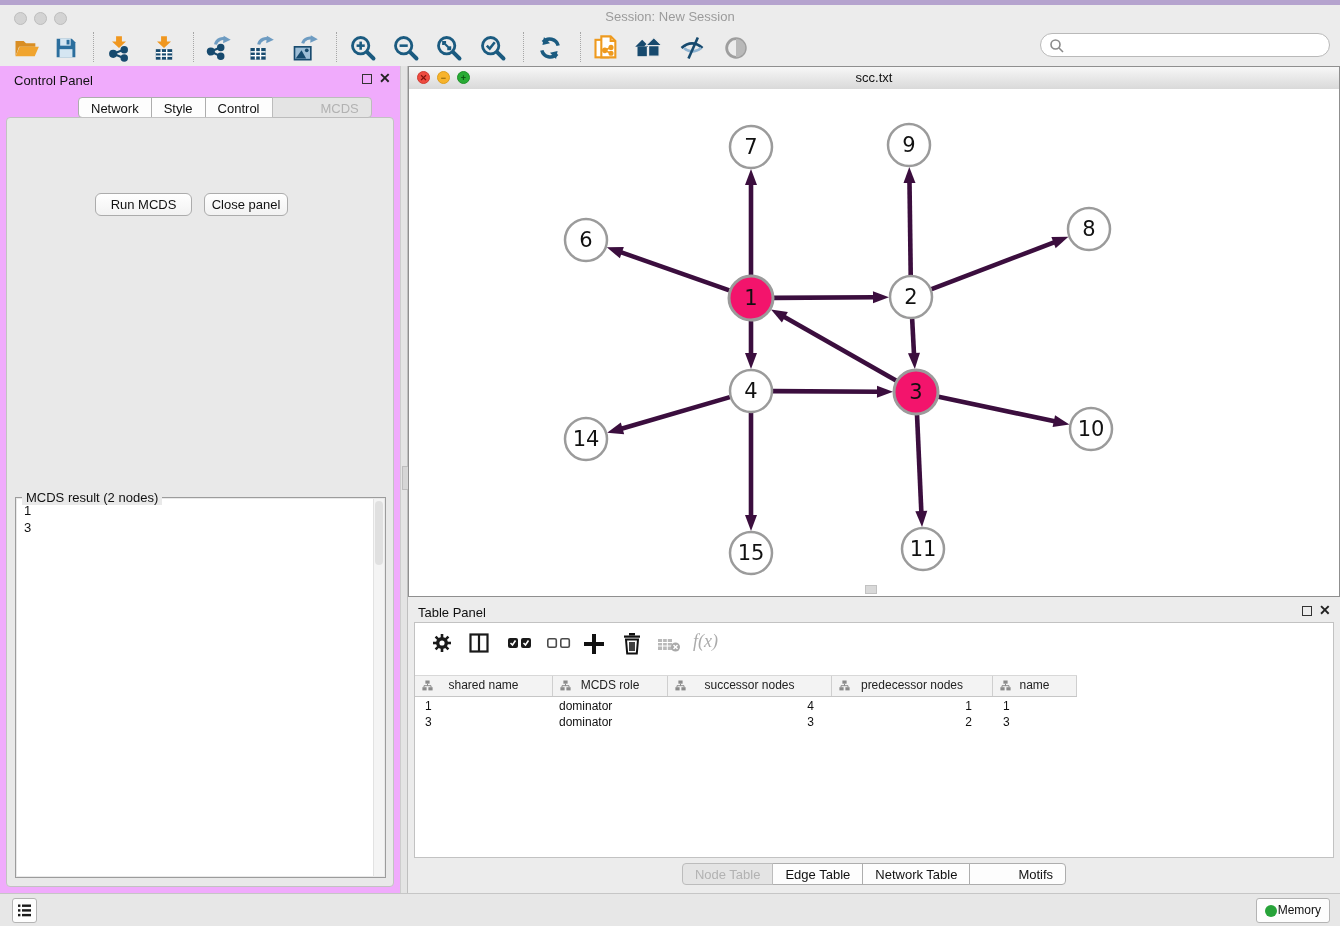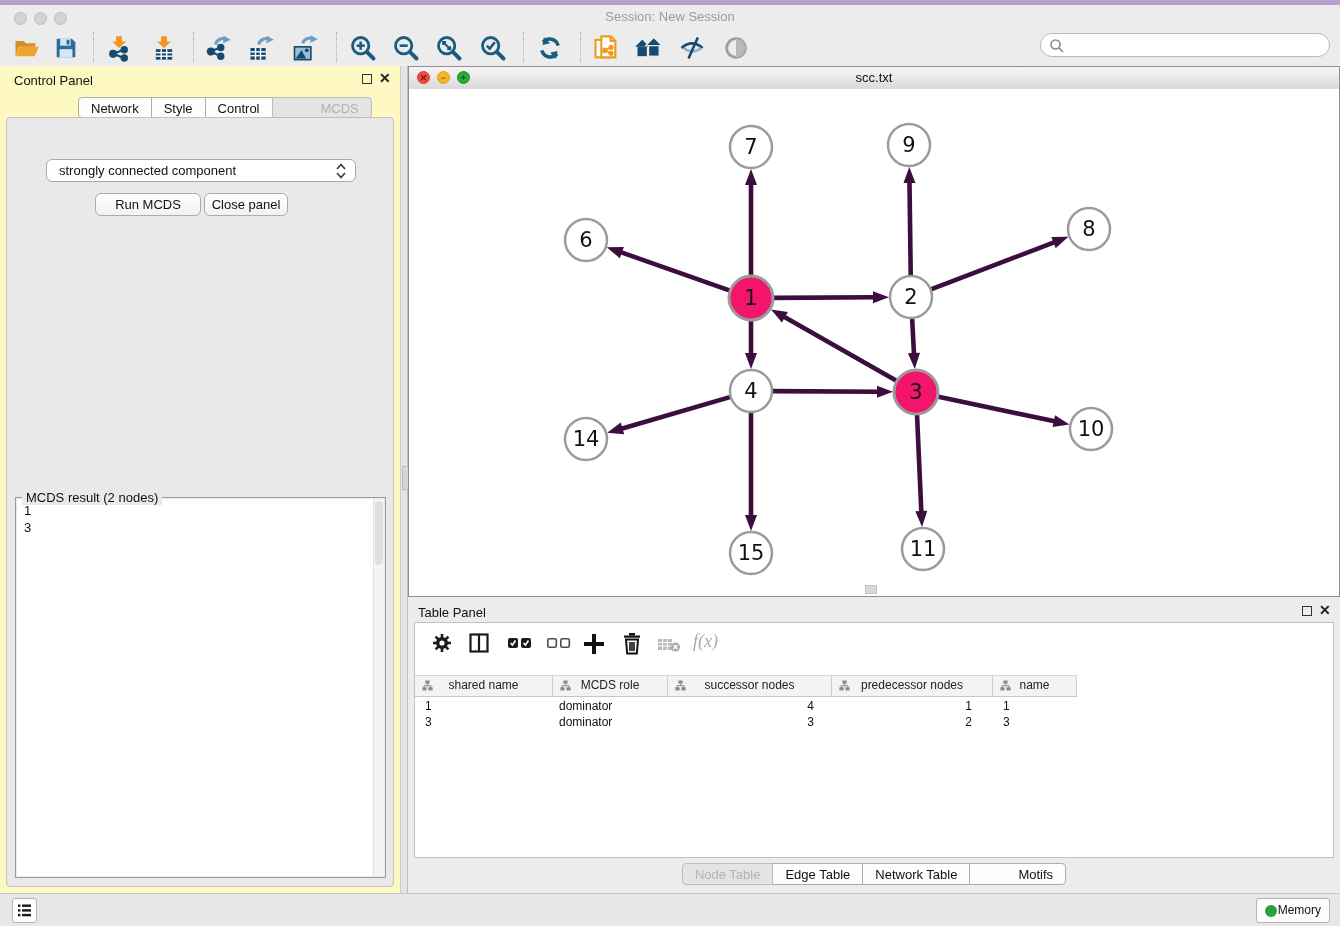--- a/index.html
+++ b/index.html
@@ -13,21 +13,21 @@
   .titlebar{position:absolute;left:0;top:5px;width:100%;height:23px;background:#ECECEC;}
   .titlebar .title{position:absolute;left:0;right:0;top:4px;text-align:center;font-size:13px;color:#9B9B9B;}
   .tl{position:absolute;top:7px;width:13px;height:13px;border-radius:50%;background:#D3D3D3;border:1px solid #BDBDBD;box-sizing:border-box;}
   
   .toolbar{position:absolute;left:0;top:28px;width:100%;height:38px;background:#ECECEC;border-bottom:1px solid #C9C9C9;}
   .tbi{position:absolute;top:6px;width:28px;height:28px;}
   .tsep{position:absolute;top:4px;height:30px;width:0;border-left:1px dotted #A7A7A7;}
   .searchbox{position:absolute;right:10px;top:5px;width:290px;height:24px;background:#fff;border:1px solid #B9B9B9;border-radius:12px;box-sizing:border-box;}
   .searchbox input{position:absolute;left:28px;top:2px;width:252px;height:18px;border:none;outline:none;font-size:13px;background:transparent;}
   
-  .cpanel{position:absolute;left:0;top:66px;width:400px;height:827px;background:#fef9c3;}
+  .cpanel{position:absolute;left:0;top:66px;width:400px;height:827px;background:#f0abfc;}
   .panel-title{position:absolute;left:14px;top:7px;font-size:13px;color:#111;}
   .float-ico{position:absolute;top:8px;width:10px;height:10px;border:1.6px solid #333;box-sizing:border-box;}
   .close-ico{position:absolute;top:4px;font-size:14px;font-weight:bold;color:#222;line-height:16px;}
   .tabs{position:absolute;display:flex;}
   .tab{height:21px;line-height:21px;font-size:13px;text-align:center;background:#FDFDFD;border:1px solid #ADADAD;margin-left:-1px;box-sizing:border-box;padding:0 12px;color:#111;position:relative;}
   .tab:first-child{border-radius:4px 0 0 4px;margin-left:0;}
   .tab:last-child{border-radius:0 4px 4px 0;padding-left:48px;}
   .tab.sel{background:#E4E4E4;color:#B2B2B2;border-color:#BCBCBC;z-index:3;}
   .cp-content{position:absolute;left:6px;top:51px;width:388px;height:770px;background:#E9E9E9;border:1px solid #C2C2C2;border-radius:4px;box-sizing:border-box;}
   .opt-label{position:absolute;left:0;right:0;top:20px;text-align:center;font-size:13px;}
@@ -228,28 +228,21 @@
   <div class="float-ico" style="left:362px"></div>
   <div class="close-ico" style="left:379px">✕</div>
   <div class="tabs" style="left:78px;top:31px" id="cp-tabs">
       <div class="tab">Network</div>
       <div class="tab">Style</div>
       <div class="tab">Control</div>
       <div class="tab sel">MCDS</div>
     </div>
 
   <div class="cp-content">
-    <div class="dropdown">
-      <span>strongly connected component</span>
-      <svg class="dd-stepper" viewBox="0 0 12 16">
-        <polyline points="2,6 6,1.5 10,6" fill="none" stroke="#444" stroke-width="1.8"></polyline>
-          <polyline points="2,10 6,14.5 10,10" fill="none" stroke="#444" stroke-width="1.8"></polyline>
-      </svg>
-    </div>
-    <div class="btn" style="left:88px;top:75px;width:106px">Run MCDS</div>
+    <div class="btn" style="left:88px;top:75px;width:97px">Run MCDS</div>
     <div class="btn" style="left:197px;top:75px;width:84px">Close panel</div>
 
     <div class="fieldset">
       <div class="fs-inner">
         <div class="result-lines" id="result-lines">1
 3</div>
         <div class="fs-scroll">
             <div class="fs-thumb"></div>
           </div>
       </div>

